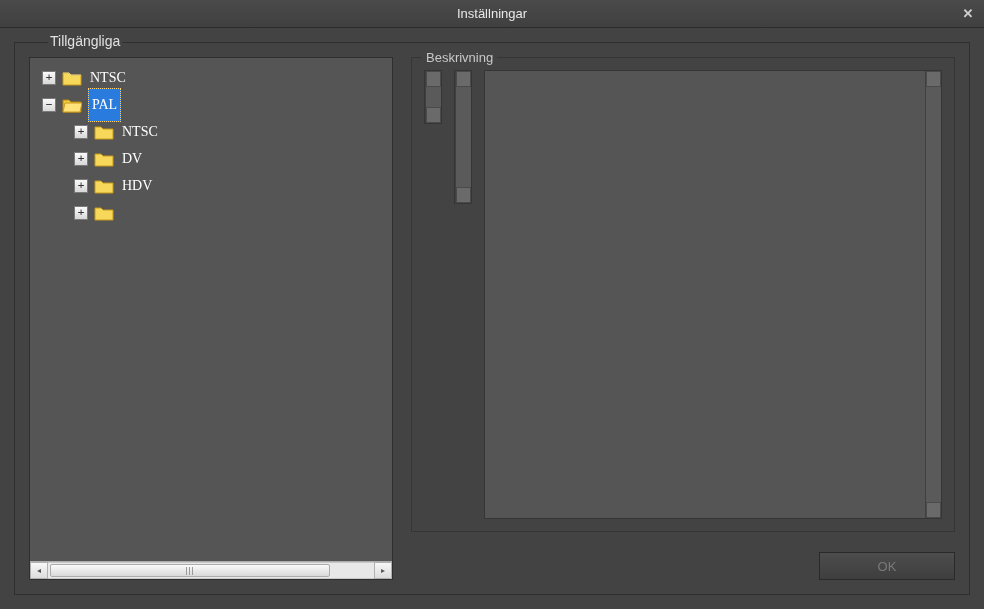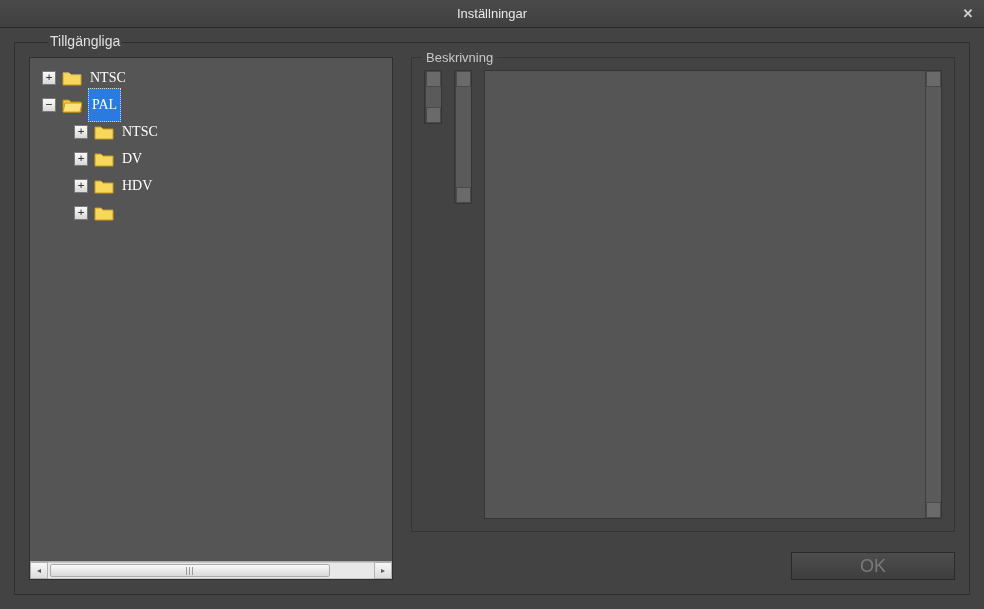--- a/index.html
+++ b/index.html
@@ -209,25 +209,25 @@
     border: 1px solid #4a4a4a;
   }
   .button-row {
     height: 28px;
     display: flex;
     justify-content: flex-end;
     gap: 14px;
     margin-top: 20px;
   }
   .dlg-button {
-    width: 164px;
+    width: 136px;
     border: 1px solid #2a2a2a;
     background: linear-gradient(#4d4d4d, #3e3e3e);
     color: #dedede;
-    font-size: 18px;
+    font-size: 13px;
     display: flex;
     align-items: center;
     justify-content: center;
     cursor: pointer;
   }
   .dlg-button.disabled {
     color: #7a7a7a;
     cursor: default;
   }
 </style>

